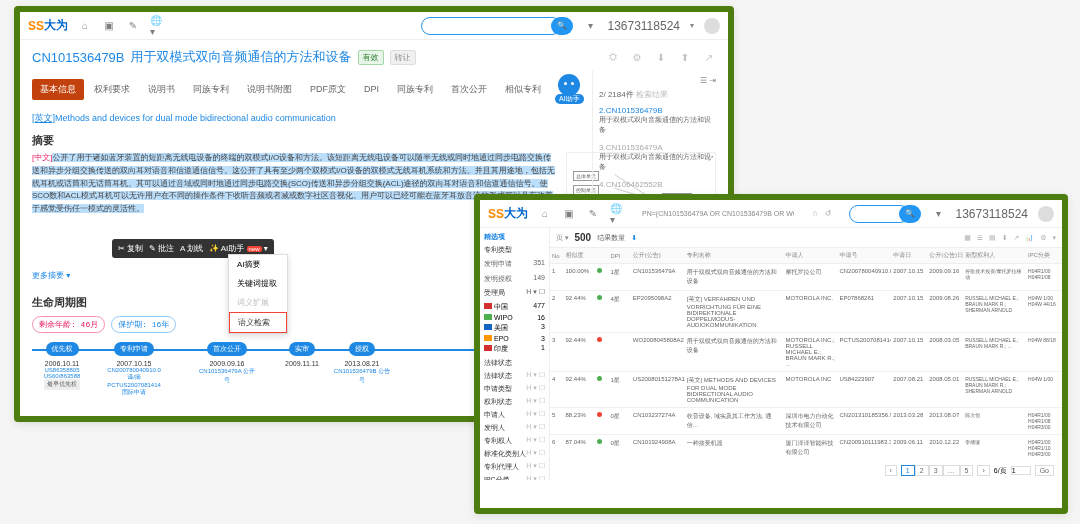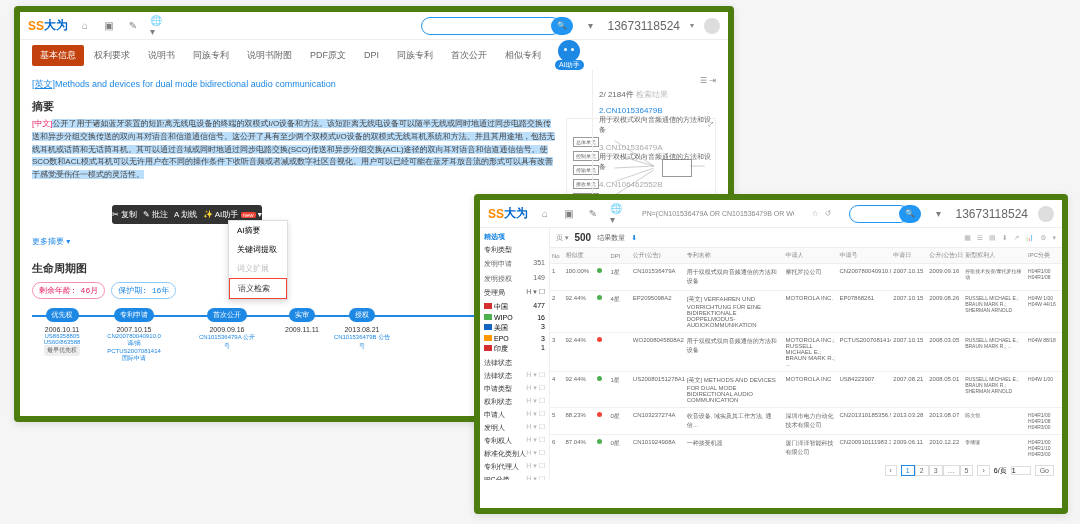--- a/index.html
+++ b/index.html
@@ -31,21 +31,21 @@
 .ai-label { font-size: 7px; background: #1e88e5; color: #fff; border-radius: 6px; padding: 0 4px; margin-top: -2px; }
 .content { display: flex; padding: 8px 12px; gap: 10px; }
 .main-col { flex: 1; }
 .eng-title { font-size: 9px; color: #1e88e5; }
 .eng-tag { color: #1e88e5; text-decoration: underline; }
 .section-h { font-size: 11px; font-weight: bold; margin: 8px 0 4px; color: #333; }
 .abstract-box { position: relative; }
 .abstract-text { font-size: 8px; line-height: 1.6; color: #444; }
 .zh-tag { color: #e91e63; }
 .highlight { background: #bbdefb; }
-.dark-popup { position: absolute; background: #333; color: #fff; font-size: 8px; padding: 4px 0; border-radius: 3px; display: flex; gap: 6px; align-items: center; }
+.dark-popup { position: absolute; background: #333; color: #fff; font-size: 8px; padding: 4px 6px; border-radius: 3px; display: flex; gap: 6px; align-items: center; }
 .dark-popup span { cursor: pointer; }
 .new-tag { background: #f44336; font-size: 6px; padding: 0 2px; border-radius: 2px; }
 .dropdown { position: absolute; background: #fff; border: 1px solid #ddd; box-shadow: 0 2px 6px rgba(0,0,0,.15); font-size: 8px; min-width: 60px; }
 .dropdown div { padding: 4px 8px; cursor: pointer; }
 .dropdown .hl { border: 1px solid #f44336; color: #333; }
 .diagram { width: 150px; height: 100px; border: 1px solid #eee; position: relative; font-size: 5px; color: #666; }
 .diagram .block { position: absolute; border: 1px solid #999; padding: 1px 2px; background: #fff; }
 .more-link { color: #1e88e5; font-size: 8px; cursor: pointer; }
 .lifecycle { margin-top: 14px; }
 .life-badges { display: flex; gap: 6px; margin: 6px 0; font-family: Liberation Mono, monospace; }
@@ -112,20 +112,34 @@
     <div class="search-pill"></div>
     <div class="search-btn">
         <span style="color:#fff;font-size:8px">🔍</span>
       </div>
     <span class="tb-icon">▾</span>
     <span class="user-phone">13673118524</span>
     <span style="font-size:8px;color:#888">▾</span>
     <span class="avatar"></span>
   </div>
 
+  <div class="titlebar">
+    <span class="pat-title">CN101536479B</span>
+    <span class="pat-title">用于双模式双向音频通信的方法和设备</span>
+    <span class="badge badge-green">有效</span>
+    <span class="badge badge-gray">转让</span>
+    <div class="spacer"></div>
+    <div class="toolbar-icons">
+      <span class="tb-icon">⛭</span>
+      <span class="tb-icon">⚙</span>
+      <span class="tb-icon">⬇</span>
+      <span class="tb-icon">⬆</span>
+      <span class="tb-icon">↗</span>
+    </div>
+  </div>
 
   <div class="tabs">
     <span class="tab active">基本信息</span>
     <span class="tab">权利要求</span>
     <span class="tab">说明书</span>
     <span class="tab">同族专利</span>
     <span class="tab">说明书附图</span>
     <span class="tab">PDF原文</span>
     <span class="tab">DPI</span>
     <span class="tab">同族专利</span>

